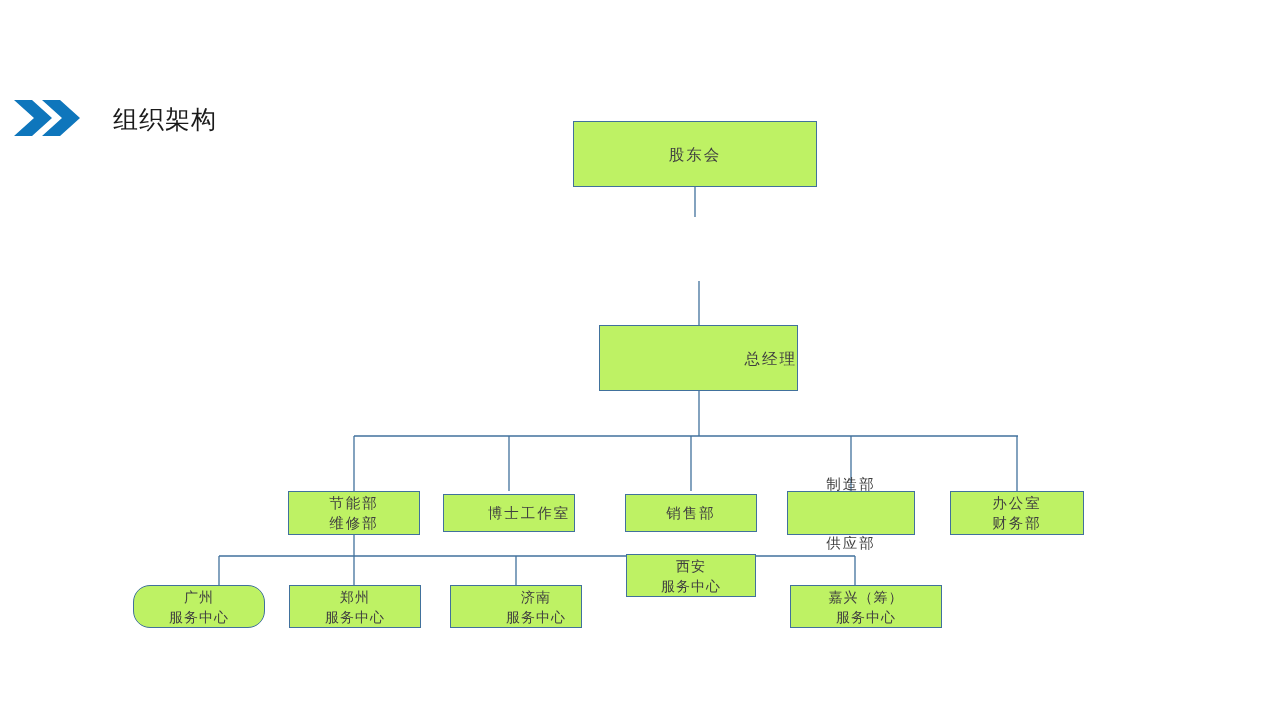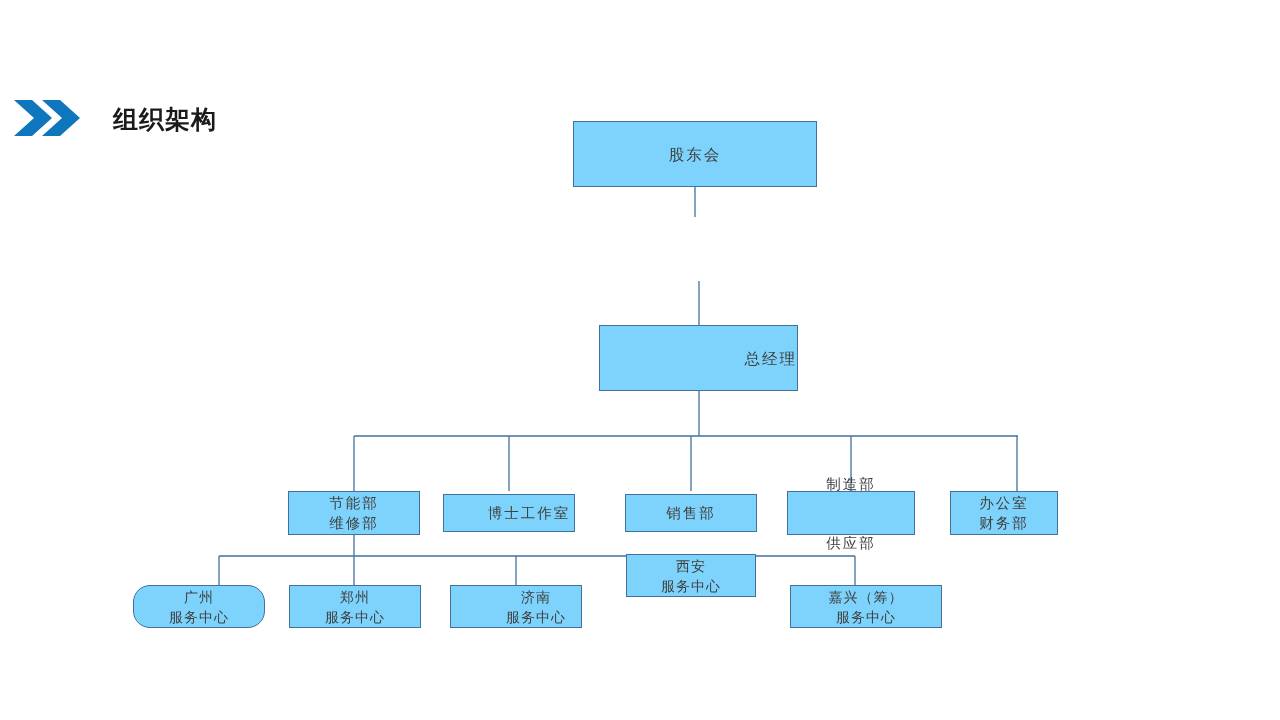--- a/index.html
+++ b/index.html
@@ -37,21 +37,21 @@
     left: 14px;
     top: 58px;
     width: 76px;
     height: 40px;
   }
   #page-title {
     position: absolute;
     left: 113px;
     top: 62px;
     font-size: 25px;
-    font-weight: bold;
+    font-weight: normal;
     color: #1A1A1A;
     letter-spacing: 1px;
     line-height: 34px;
     white-space: nowrap;
   }
 
   
   #chart-area {
     position: absolute;
     left: 0;
@@ -65,21 +65,21 @@
     top: 0;
     width: 1280px;
     height: 720px;
     pointer-events: none;
   }
 
   .node {
     position: absolute;
     box-sizing: border-box;
     border: 1px solid #41719C;
-    background: #7dd3fc;
+    background: #bef264;
     color: #404040;
     display: flex;
     flex-direction: column;
     align-items: center;
     justify-content: center;
     text-align: center;
     font-size: 15px;
     line-height: 21px;
     letter-spacing: 2px;
     white-space: nowrap;
@@ -159,21 +159,21 @@
 
     <div class="node dept" style="left:625px; top:494px; width:132px; height:38px;">
       <span>销售部</span>
     </div>
 
     <div class="node dept" style="left:787px; top:491px; width:128px; height:44px;gap:39px;">
       <span>制造部</span>
       <span class="line2">供应部</span>
     </div>
 
-    <div class="node dept" style="left:950px; top:491px; width:108px; height:44px;">
+    <div class="node dept" style="left:950px; top:491px; width:134px; height:44px;">
       <span>办公室</span>
       <span class="line2">财务部</span>
     </div>
 
     <div class="node center" style="left:133px; top:585px; width:132px; height:43px;border-radius:17px;">
       <span>广州</span>
       <span class="line2">服务中心</span>
     </div>
 
     <div class="node center" style="left:289px; top:585px; width:132px; height:43px;">

